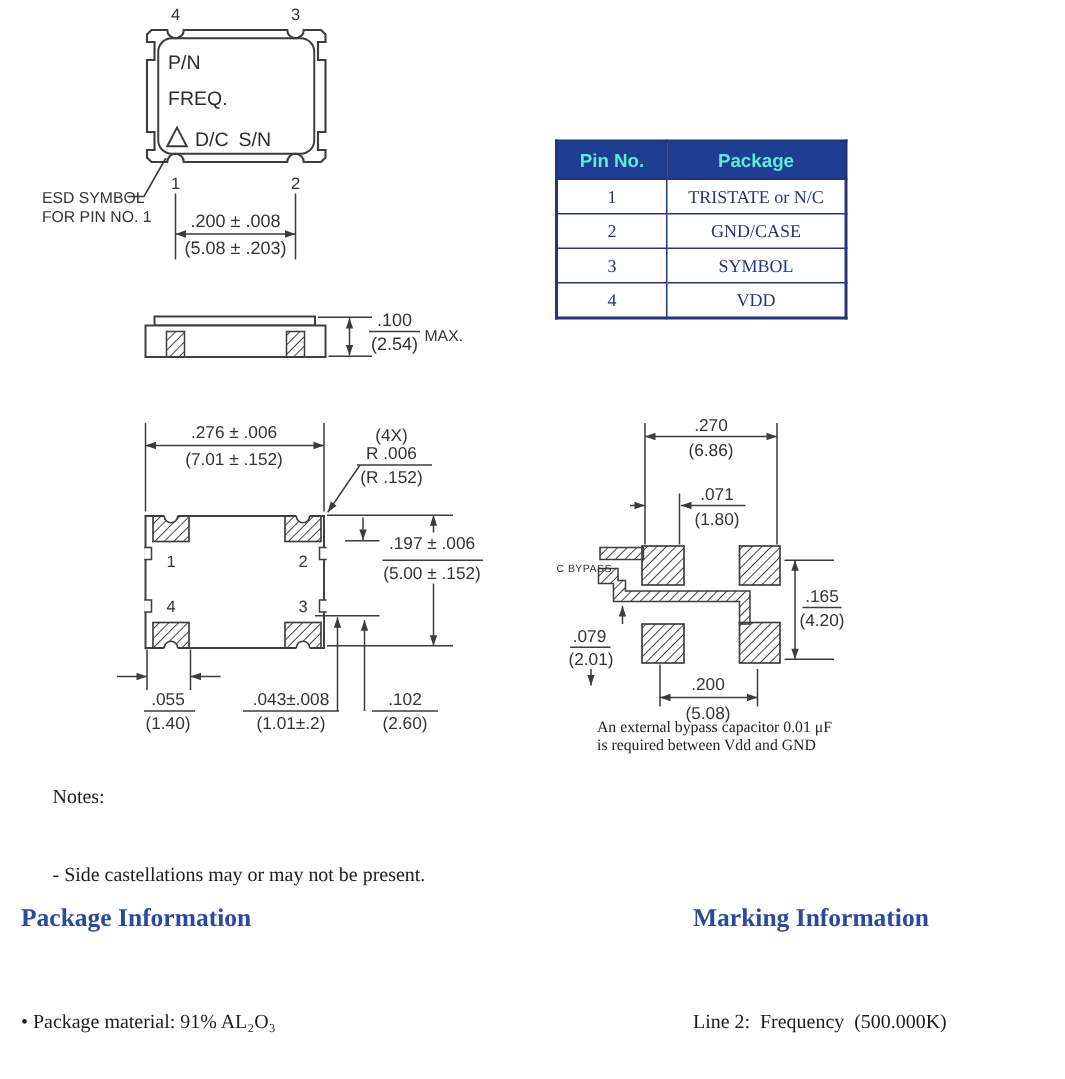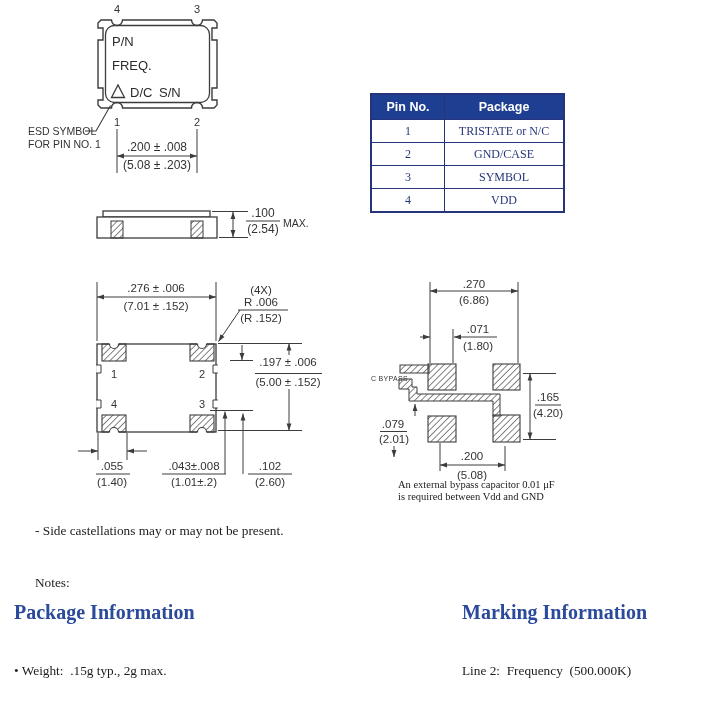--- a/index.html
+++ b/index.html
@@ -10,29 +10,29 @@
   .dim{font-size:11.5px;fill:#333;}
   .dim12{font-size:12px;fill:#333;}
   .pinlbl{font-size:11px;fill:#333;}
   .mark{font-size:13px;fill:#2b2b2b;}
   .small{font-size:10.5px;fill:#333;}
   .tiny{font-size:7px;fill:#333;letter-spacing:.3px;}
   .notesf{font-size:10.5px;font-family:"Liberation Serif",serif;fill:#222;}
 
   table.pin-table{position:absolute;left:370px;top:93px;border-collapse:collapse;
       border:2px solid #26357b;}
-  table.pin-table th{background:#1d3e91;color:#ffffff;font:bold 12.5px "Liberation Sans",sans-serif;
+  table.pin-table th{background:#1d3e91;color:#5eead4;font:bold 12.5px "Liberation Sans",sans-serif;
       height:22px;border:1px solid #26357b;}
   table.pin-table td{font:12px "Liberation Serif",serif;color:#26357b;text-align:center;
       height:20px;border:1px solid #26357b;}
   .col-pin{width:70px;} .col-fn{width:116px;}
 
   .textblock{position:absolute;color:#1c1c1c;font-family:"Liberation Serif",serif;
       font-size:13.3px;line-height:17.4px;white-space:pre-wrap;}
-  .blue-title{color:#2b4a9c;font-weight:bold;font-size:20px;line-height:20px;margin-bottom:5px;}
+  .blue-title{color:#2b4a9c;font-weight:bold;font-size:17px;line-height:20px;margin-bottom:15px;}
 </style>
 </head>
 <body>
 
 <div class="canvas">
 
   <svg style="left:0;top:0" width="330" height="190">
     <defs>
       <marker id="ar0" viewBox="0 0 10 10" refX="10" refY="5" markerWidth="9" markerHeight="7" markerUnits="userSpaceOnUse" orient="auto-start-reverse">
         <path d="M0,1.5 L10,5 L0,8.5 Z" fill="#3c3c3c"></path>
@@ -231,26 +231,27 @@
     <path d="M80,173 V201 M145,176 V201" stroke="#3c3c3c" stroke-width="1" fill="none"></path>
     <line x1="80" y1="195" x2="145" y2="195" stroke="#3c3c3c" stroke-width="1" marker-start="url(#ar3)" marker-end="url(#ar3)"></line>
     <text class="dim" x="112" y="190" text-anchor="middle">.200</text>
     <text class="dim" x="112" y="209" text-anchor="middle">(5.08)</text>
 
     <text class="notesf" x="38" y="218">An external bypass capacitor 0.01 μF</text>
     <text class="notesf" x="38" y="230">is required between Vdd and GND</text>
   </svg>
 
   <div class="textblock" style="left:35px;top:487px">
+    <div>Notes:</div>
     <div>- Side castellations may or may not be present.</div>
-    <div>Notes:</div>
   </div>
 
   <div class="textblock" style="left:14px;top:567px">
     <div class="blue-title">Package Information</div>
+    <div>• Package material: 91% AL₂O₃</div>
     <div>• Weight:  .15g typ., 2g max.</div>
     
     
     
     
     
   </div>
 
   <div class="textblock" style="left:462px;top:567px">
     <div class="blue-title">Marking Information</div>

